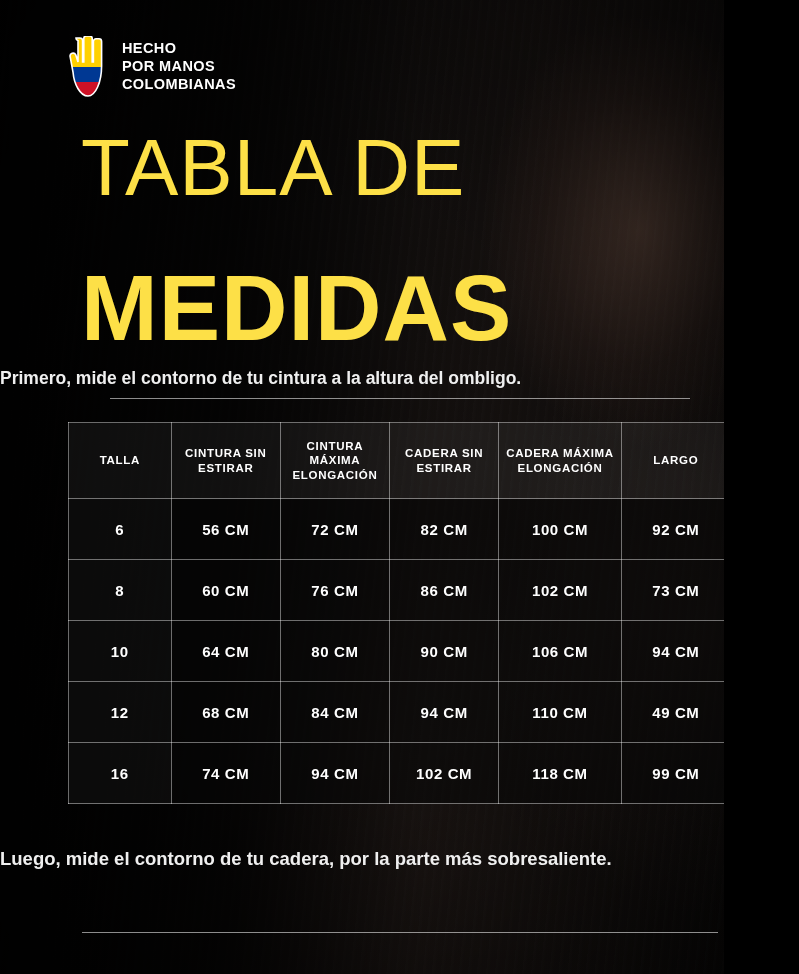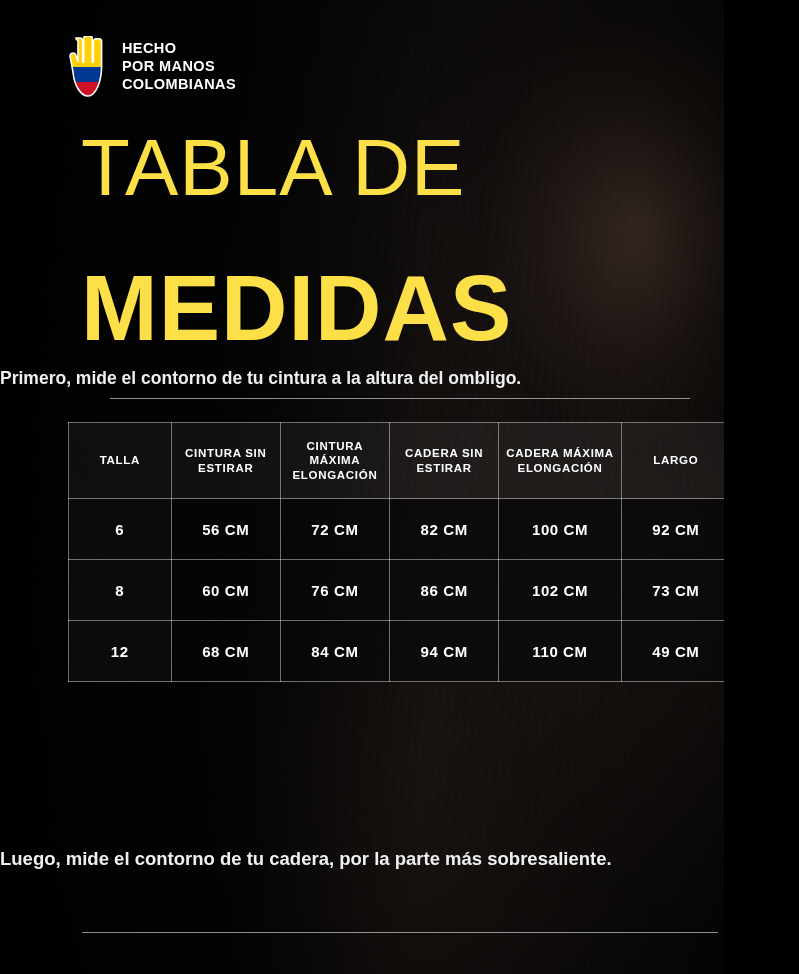--- a/index.html
+++ b/index.html
@@ -213,27 +213,43 @@
         </tr>
         <tr>
           <td class="col-talla">8</td>
           <td>60 CM</td>
           <td>76 CM</td>
           <td>86 CM</td>
           <td>102 CM</td>
           <td>73 CM</td>
         </tr>
         <tr>
+          <td class="col-talla">10</td>
+          <td>64 CM</td>
+          <td>80 CM</td>
+          <td>90 CM</td>
+          <td>106 CM</td>
+          <td>94 CM</td>
+        </tr>
+        <tr>
           <td class="col-talla">12</td>
           <td>68 CM</td>
           <td>84 CM</td>
           <td>94 CM</td>
           <td>110 CM</td>
           <td>49 CM</td>
         </tr>
+        <tr>
+          <td class="col-talla">16</td>
+          <td>74 CM</td>
+          <td>94 CM</td>
+          <td>102 CM</td>
+          <td>118 CM</td>
+          <td>99 CM</td>
+        </tr>
       </tbody>
     </table>
   </div>
 
   <div class="instr instr-bottom">Luego, mide el contorno de tu cadera, por la parte más sobresaliente.</div>
   <div class="rule rule-bottom"></div>
 
 </div>
 
 </body></html>

